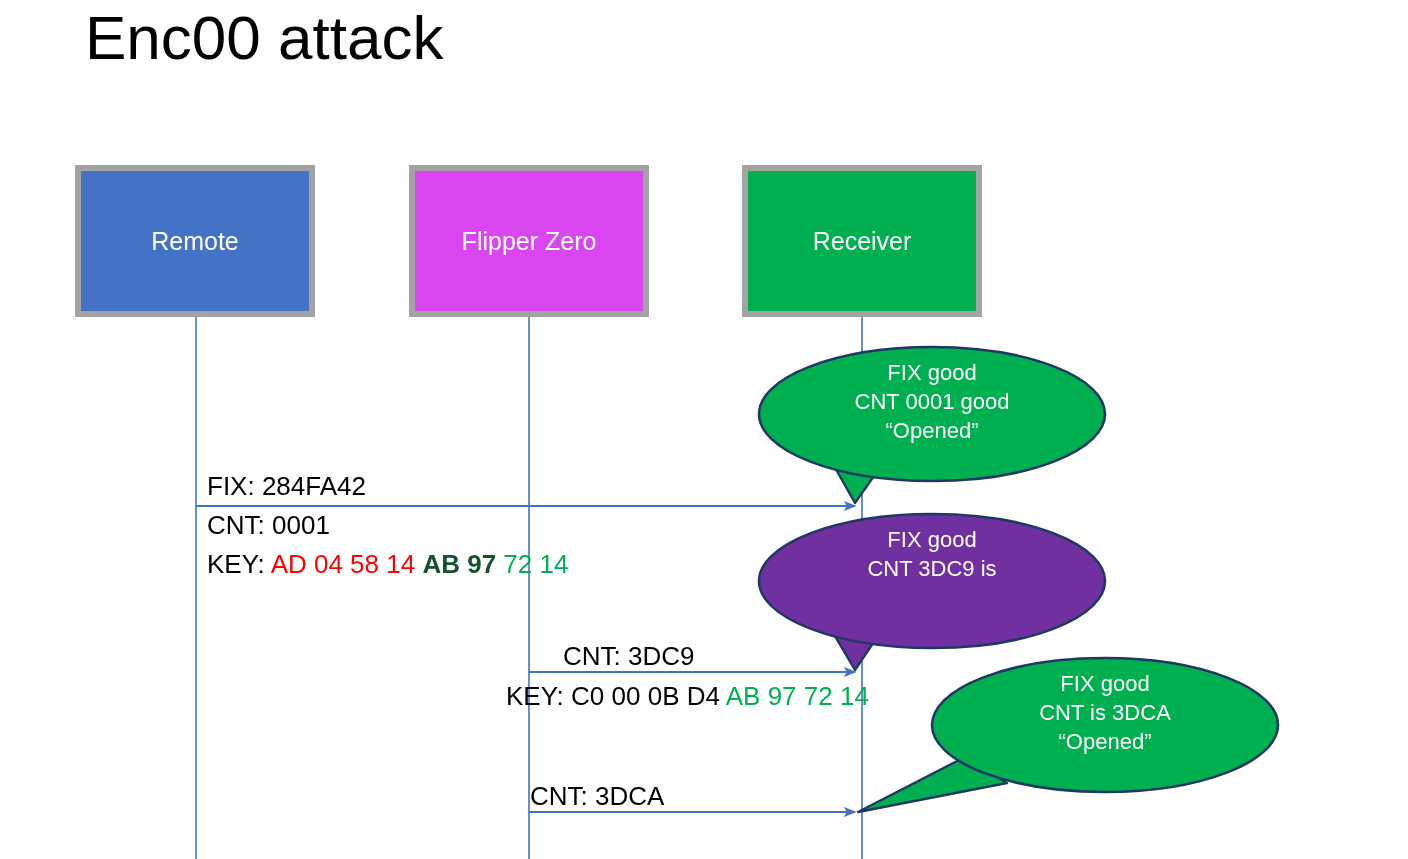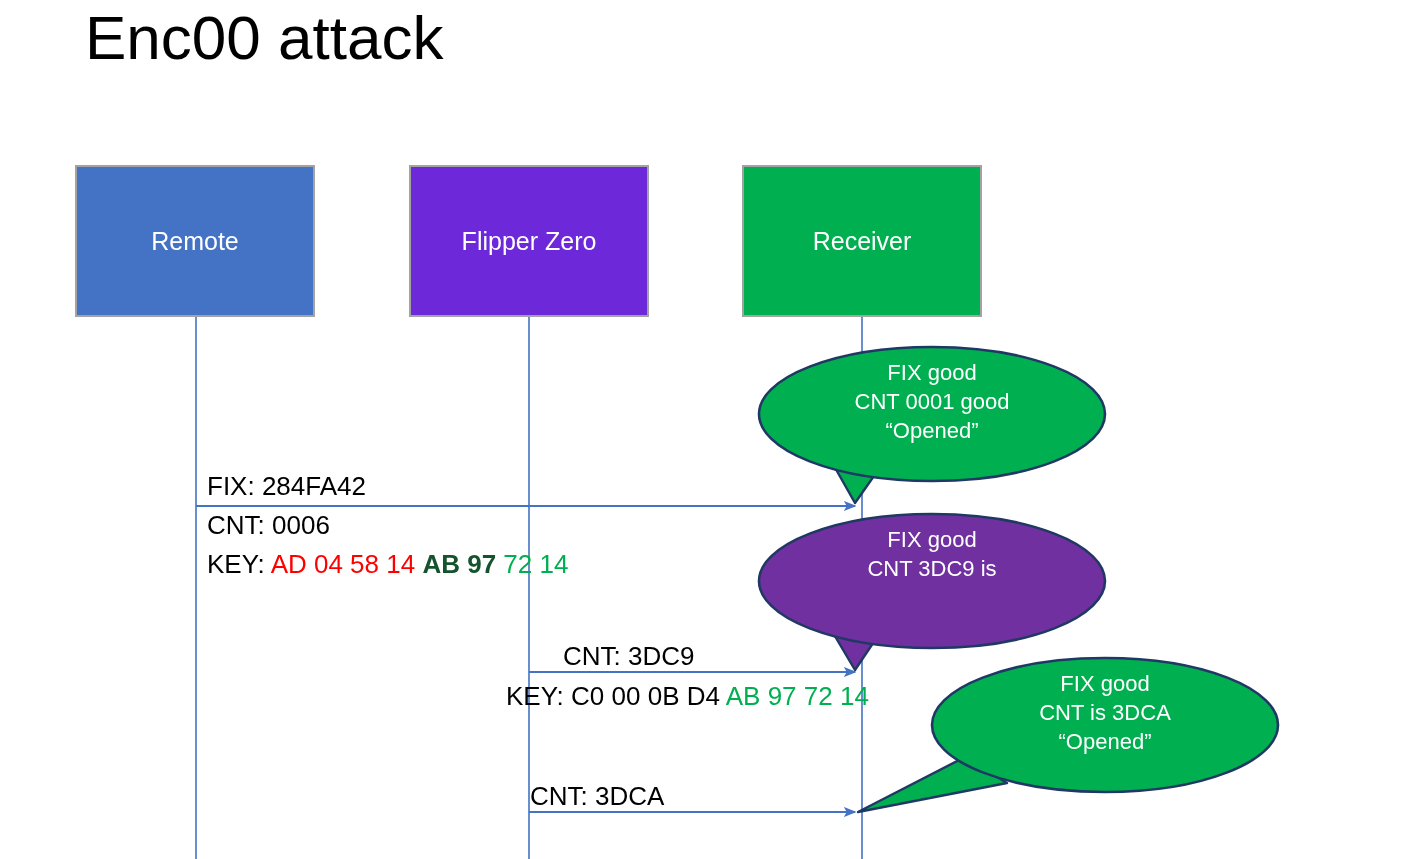--- a/index.html
+++ b/index.html
@@ -21,29 +21,29 @@
     color:#000000;
     letter-spacing:0px;
     line-height:1.15;
     white-space:nowrap;
   }
 
   
   .actor-box{
     position:absolute;
     width:240px;height:152px;
-    border:2px solid #a3a3a3;
+    border:6px solid #a3a3a3;
     box-sizing:border-box;
     display:flex;align-items:center;justify-content:center;
     color:#ffffff;
     font-size:25px;
     font-weight:400;
   }
   .actor-remote{left:58px;  top:165px; background:#4472C4;}
-  .actor-flipper{left:392px; top:165px; background:#6d28d9;}
+  .actor-flipper{left:392px; top:165px; background:#d946ef;}
   .actor-receiver{left:725px;top:165px; background:#00B050;}
 
   
   svg.overlay{position:absolute;left:0;top:0;width:1408px;height:859px;overflow:visible;}
 
   
   .msg{
     position:absolute;
     font-size:26px;
     color:#000000;
@@ -129,21 +129,21 @@
   </div>
 
   <div class="bubble-text" style="left:988px; top:669px; width:200px;">
     <div>FIX good</div>
     <div>CNT is 3DCA</div>
     <div>“Opened”</div>
   </div>
 
   <div class="msg" style="left:190px; top:471px;">FIX: 284FA42</div>
 
-  <div class="msg" style="left:190px; top:510px;">CNT: 0006</div>
+  <div class="msg" style="left:190px; top:510px;">CNT: 0001</div>
 
   <div class="msg" style="left:190px; top:549px;">
     <span>KEY:</span>
     <span class="k-red">AD 04 58 14</span>
     <span class="k-green-b">AB 97</span>
     <span class="k-green">72 14</span>
   </div>
 
   <div class="msg" style="left:513px; top:641px;padding-left:33px;">CNT: 3DC9</div>
 

